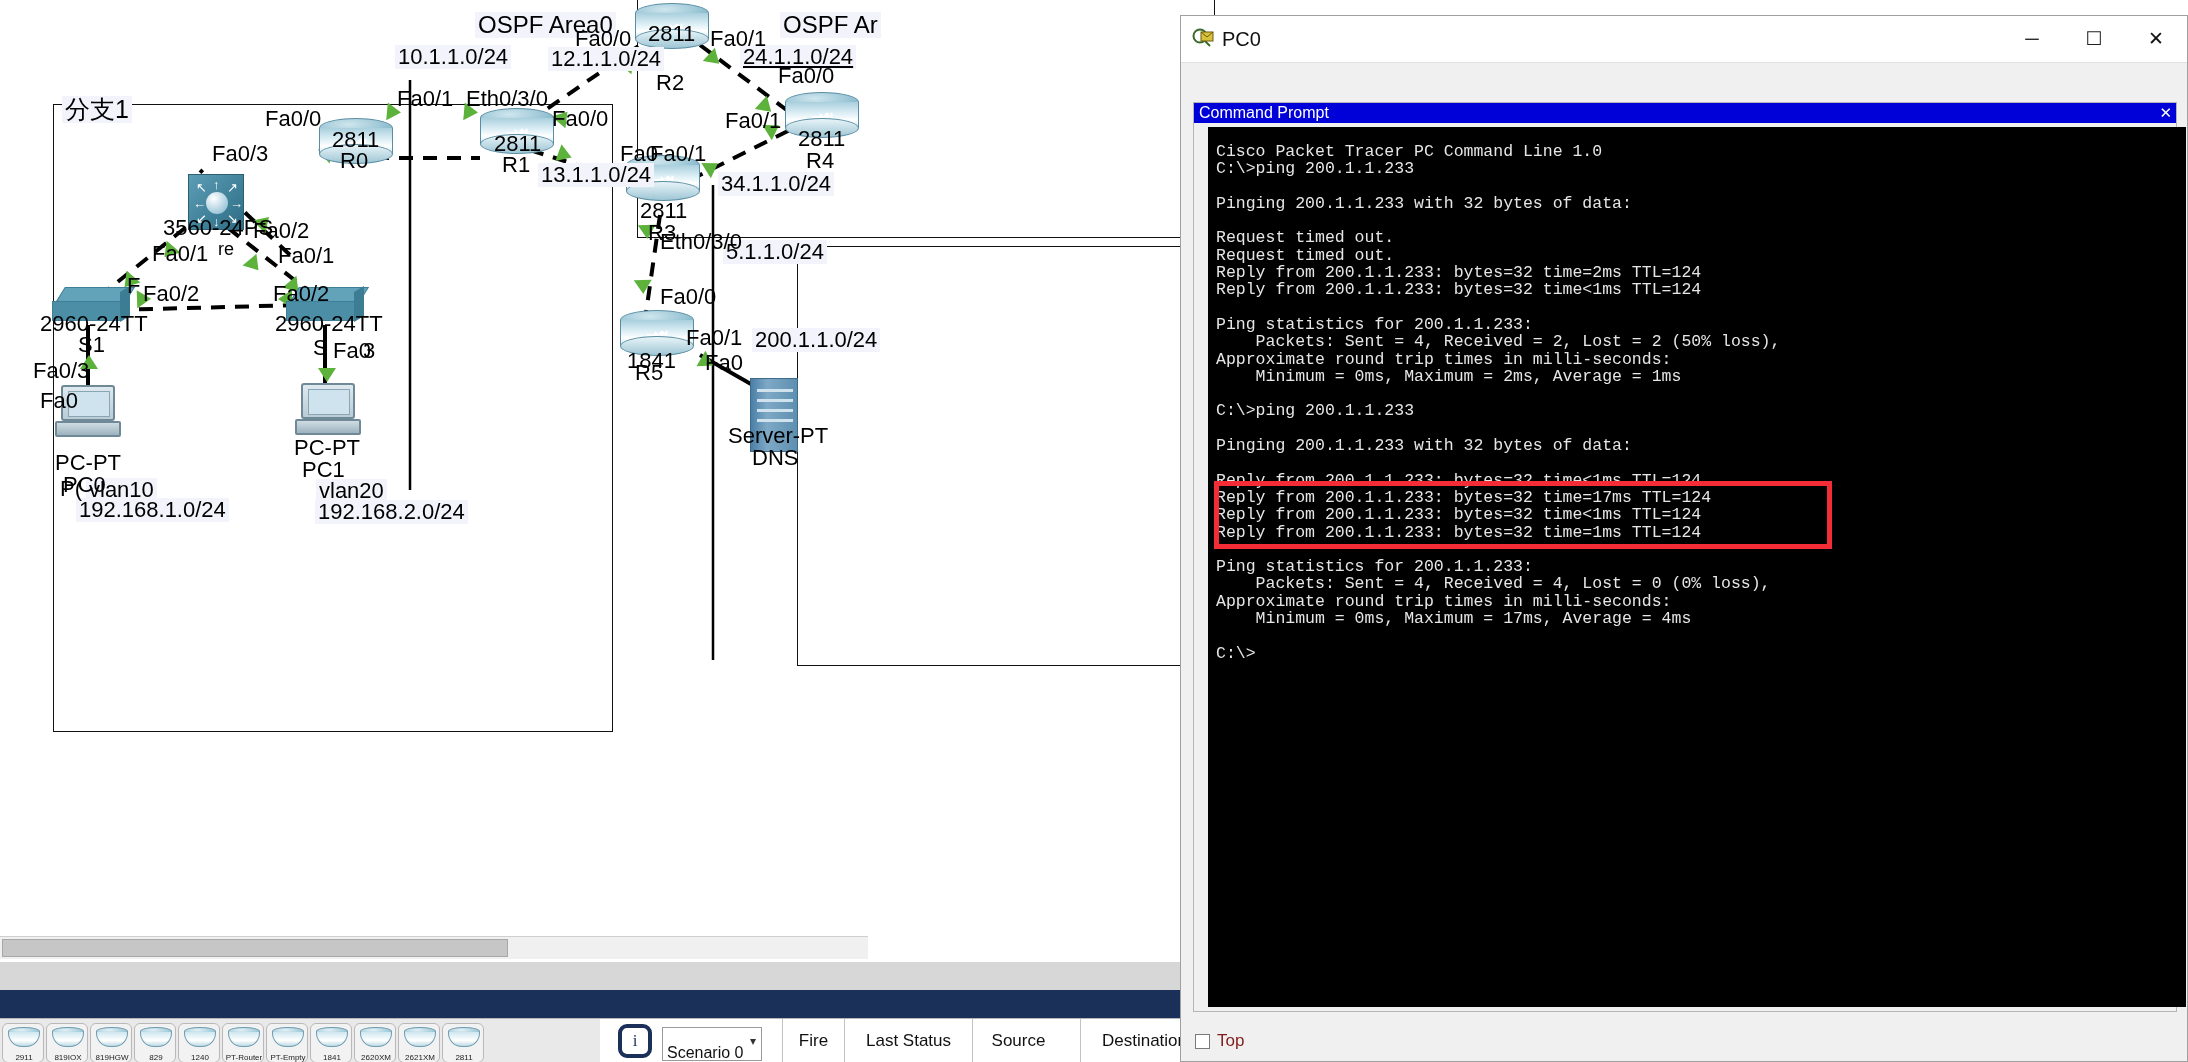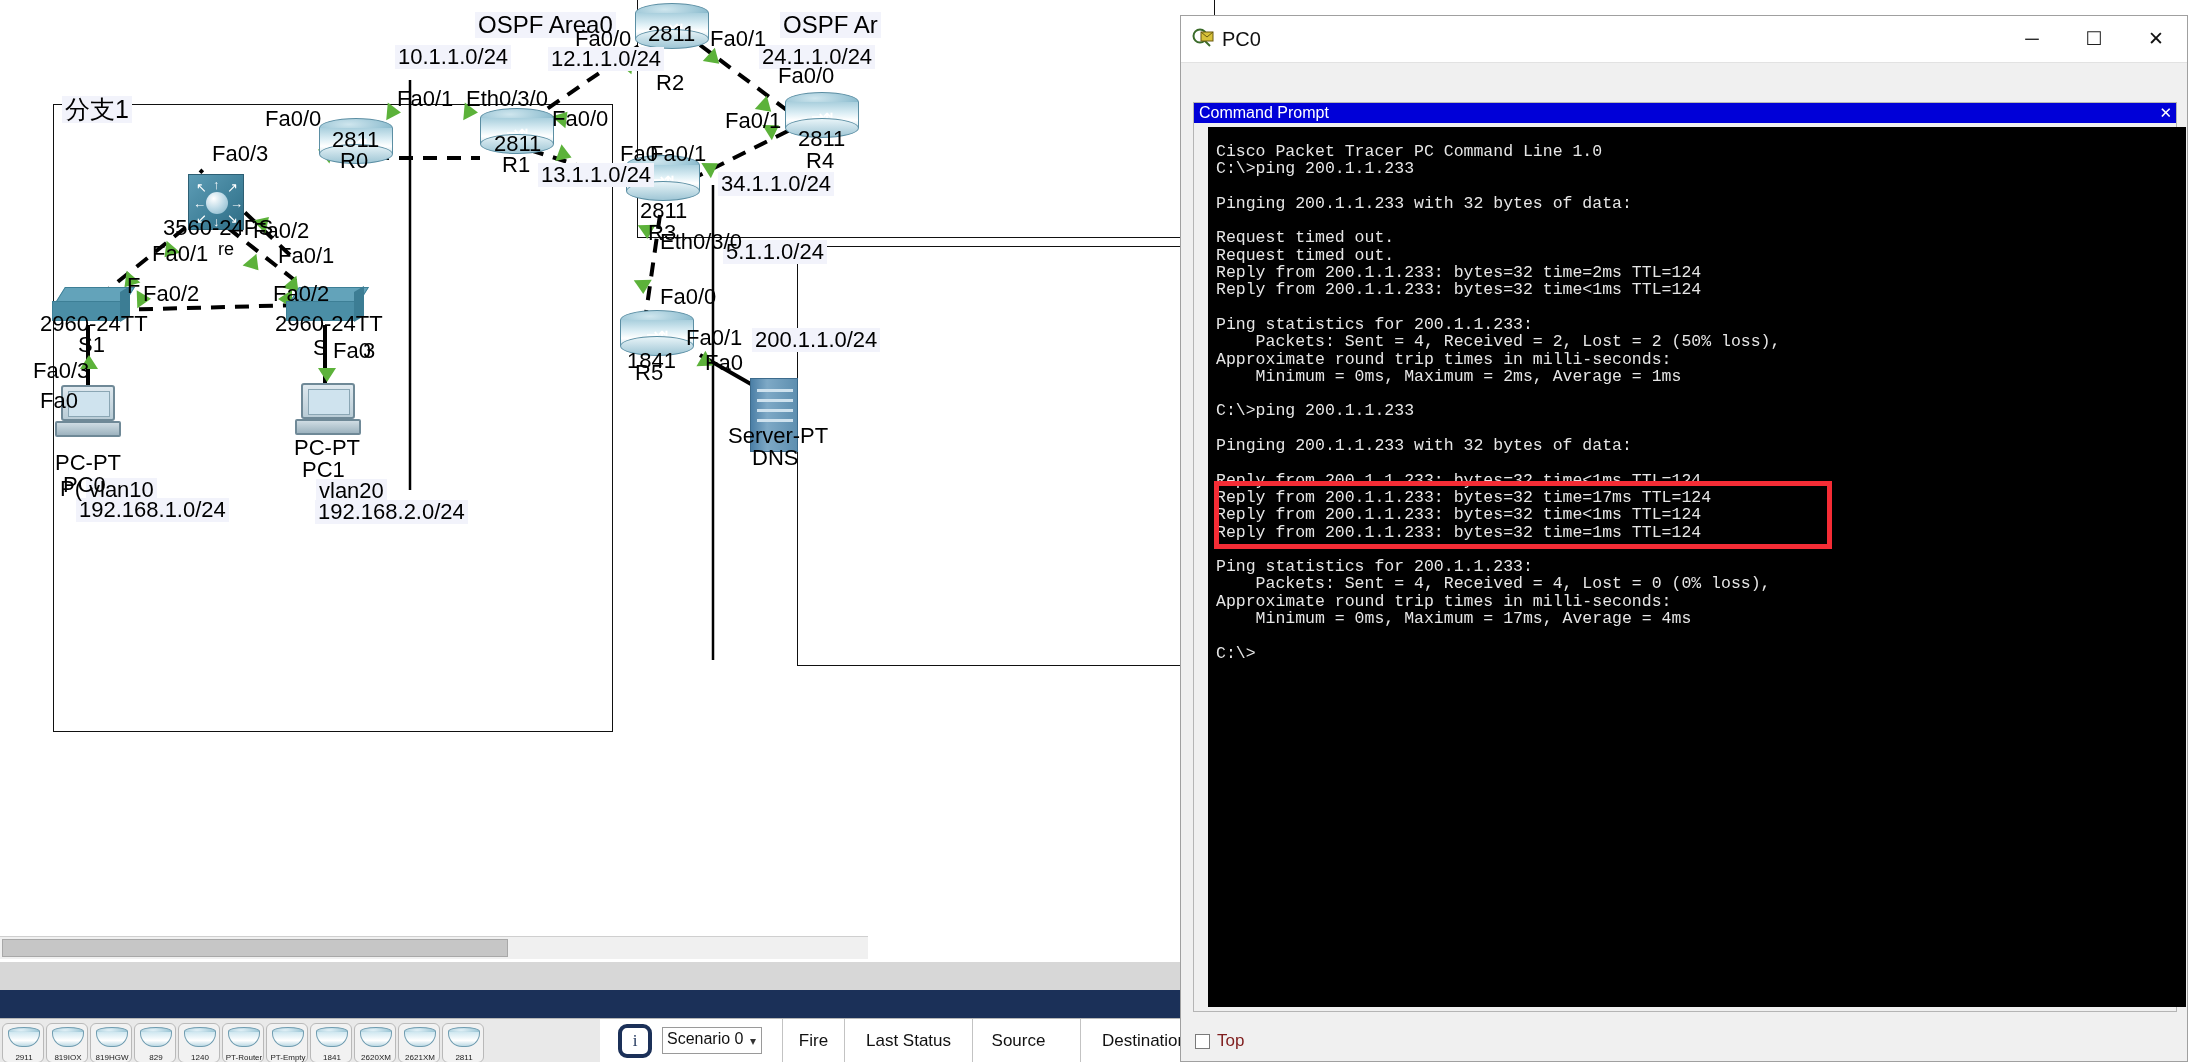--- a/index.html
+++ b/index.html
@@ -84,21 +84,21 @@
   .devbtn .drb{position:absolute;left:0;top:5px;width:32px;height:15px;border-radius:0 0 14px 14px;
      background:linear-gradient(to bottom,#cfe7f0,#ffffff 60%,#bcd9e4);border:1px solid #6f9cb0;border-top:none;box-sizing:border-box;}
   .devbtn .lbl{position:absolute;left:0;bottom:0px;width:42px;text-align:center;font-size:8px;color:#222;}
 
   
   #scenarioBar{position:absolute;left:600px;top:1018px;width:1588px;height:44px;background:#ffffff;border-top:1px solid #b7b7b7;}
   .infoIcon{position:absolute;left:18px;top:5px;width:34px;height:34px;border-radius:9px;
      border:4px solid #1b3058;box-sizing:border-box;background:#fff;color:#1b3058;
      font-size:17px;text-align:center;line-height:26px;font-family:"Liberation Serif",serif;}
   .selectBox{position:absolute;left:62px;top:8px;width:100px;height:27px;border:1px solid #9a9a9a;
-     background:#fff;box-sizing:border-box;font-size:16px;color:#111;padding:2px 4px;}
+     background:#fff;box-sizing:border-box;font-size:16px;color:#111;padding:16px 4px;}
   .selectBox .cv{position:absolute;right:5px;top:6px;font-size:12px;color:#333;}
   .colhdr{position:absolute;top:0px;height:44px;border-left:1px solid #c3c3c3;box-sizing:border-box;
      font-size:17px;color:#111;padding-top:12px;text-align:center;}
 
   
   #hscroll{position:absolute;left:0;top:936px;width:868px;height:22px;background:#f0f0f0;border-top:1px solid #cfcfcf;}
   #hthumb{position:absolute;left:2px;top:2px;width:506px;height:18px;background:#c6c6c6;border:1px solid #a8a8a8;box-sizing:border-box;}
 
   
   #pcwin{position:absolute;left:1180px;top:15px;width:1008px;height:1047px;background:#f0f0f0;
@@ -286,21 +286,21 @@
     <div class="ln" style="top:30px;"></div>
     <div class="ln" style="top:40px;"></div>
   </div>
 
   <div class="netlabel iplabel" style="left:475px;top:12px;font-size:24px;">OSPF Area0</div>
   <div class="netlabel iplabel" style="left:780px;top:12px;font-size:24px;">OSPF Ar</div>
   <div class="netlabel iplabel" style="left:62px;top:96px;font-size:25px;">分支1</div>
 
   <div class="netlabel iplabel" style="left:395px;top:45px;font-size:22px;">10.1.1.0/24</div>
   <div class="netlabel iplabel" style="left:548px;top:47px;font-size:22px;">12.1.1.0/24</div>
-  <div class="netlabel iplabel" style="left:759px;top:45px;font-size:22px;">24.1.1.0/24</div>
+  <div class="netlabel iplabel" style="left:740px;top:45px;font-size:22px;text-decoration:underline;">24.1.1.0/24</div>
   <div class="netlabel iplabel" style="left:538px;top:163px;font-size:22px;">13.1.1.0/24</div>
   <div class="netlabel iplabel" style="left:718px;top:172px;font-size:22px;text-align:right;">34.1.1.0/24</div>
   <div class="netlabel iplabel" style="left:723px;top:240px;font-size:22px;">5.1.1.0/24</div>
   <div class="netlabel iplabel" style="left:752px;top:328px;font-size:22px;">200.1.1.0/24</div>
   <div class="netlabel iplabel" style="left:76px;top:498px;font-size:22px;">192.168.1.0/24</div>
   <div class="netlabel iplabel" style="left:315px;top:500px;font-size:22px;">192.168.2.0/24</div>
 
   <div class="netlabel iplabel" style="left:86px;top:478px;font-size:22px;">vlan10</div>
   <div class="netlabel iplabel" style="left:316px;top:479px;font-size:22px;">vlan20</div>
 

